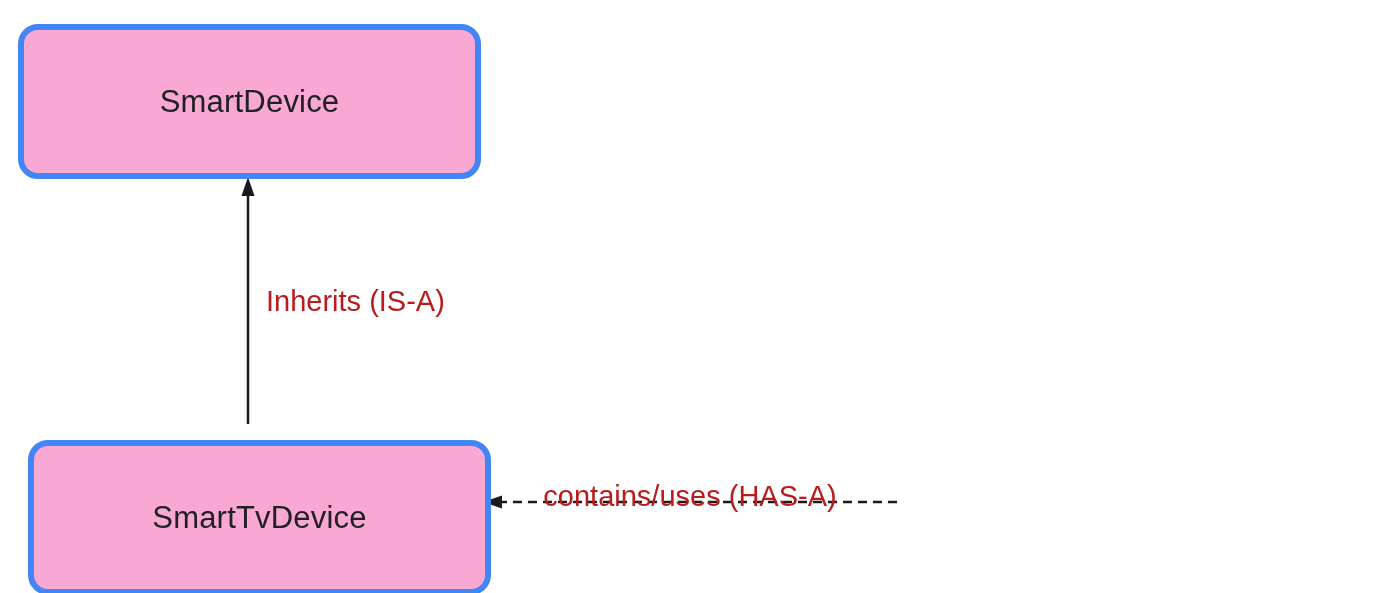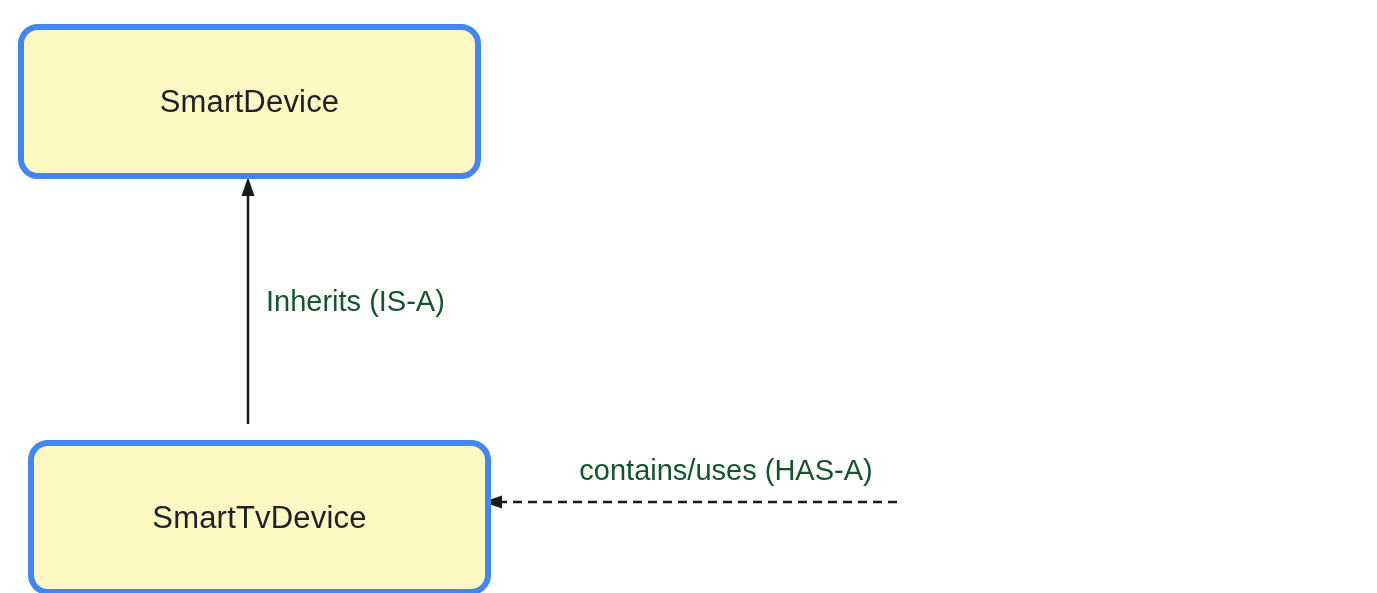--- a/index.html
+++ b/index.html
@@ -13,21 +13,21 @@
     height: 593px;
     background: #ffffff;
     font-family: "Liberation Sans", sans-serif;
     overflow: hidden;
   }
   .node {
     position: absolute;
     box-sizing: border-box;
     width: 463px;
     height: 155px;
-    background: #fef9c3;
+    background: #f9a8d4;
     border: 6px solid #4285f4;
     border-radius: 20px;
     display: flex;
     align-items: center;
     justify-content: center;
   }
   .node .node-label {
     color: #202124;
     font-size: 31px;
     font-weight: 500;
@@ -41,34 +41,33 @@
   .edges-layer {
     position: absolute;
     left: 0;
     top: 0;
     width: 1377px;
     height: 593px;
     pointer-events: none;
   }
   .edge-label {
     position: absolute;
-    color: #14532d;
+    color: #b91c1c;
     font-size: 29px;
     font-weight: 400;
     white-space: nowrap;
   }
   .label-inherits {
     left: 266px;
     top: 285px;
   }
   .label-contains {
     left: 690px;
-    top: 454px;
+    top: 480px;
     transform: translateX(-50%);
-    margin-left: 36px;
   }
 </style>
 </head>
 <body>
 
 <div class="canvas">
 
   <svg class="edges-layer" width="1377" height="593" viewBox="0 0 1377 593" xmlns="http://www.w3.org/2000/svg" aria-hidden="true">
 
     <g>

